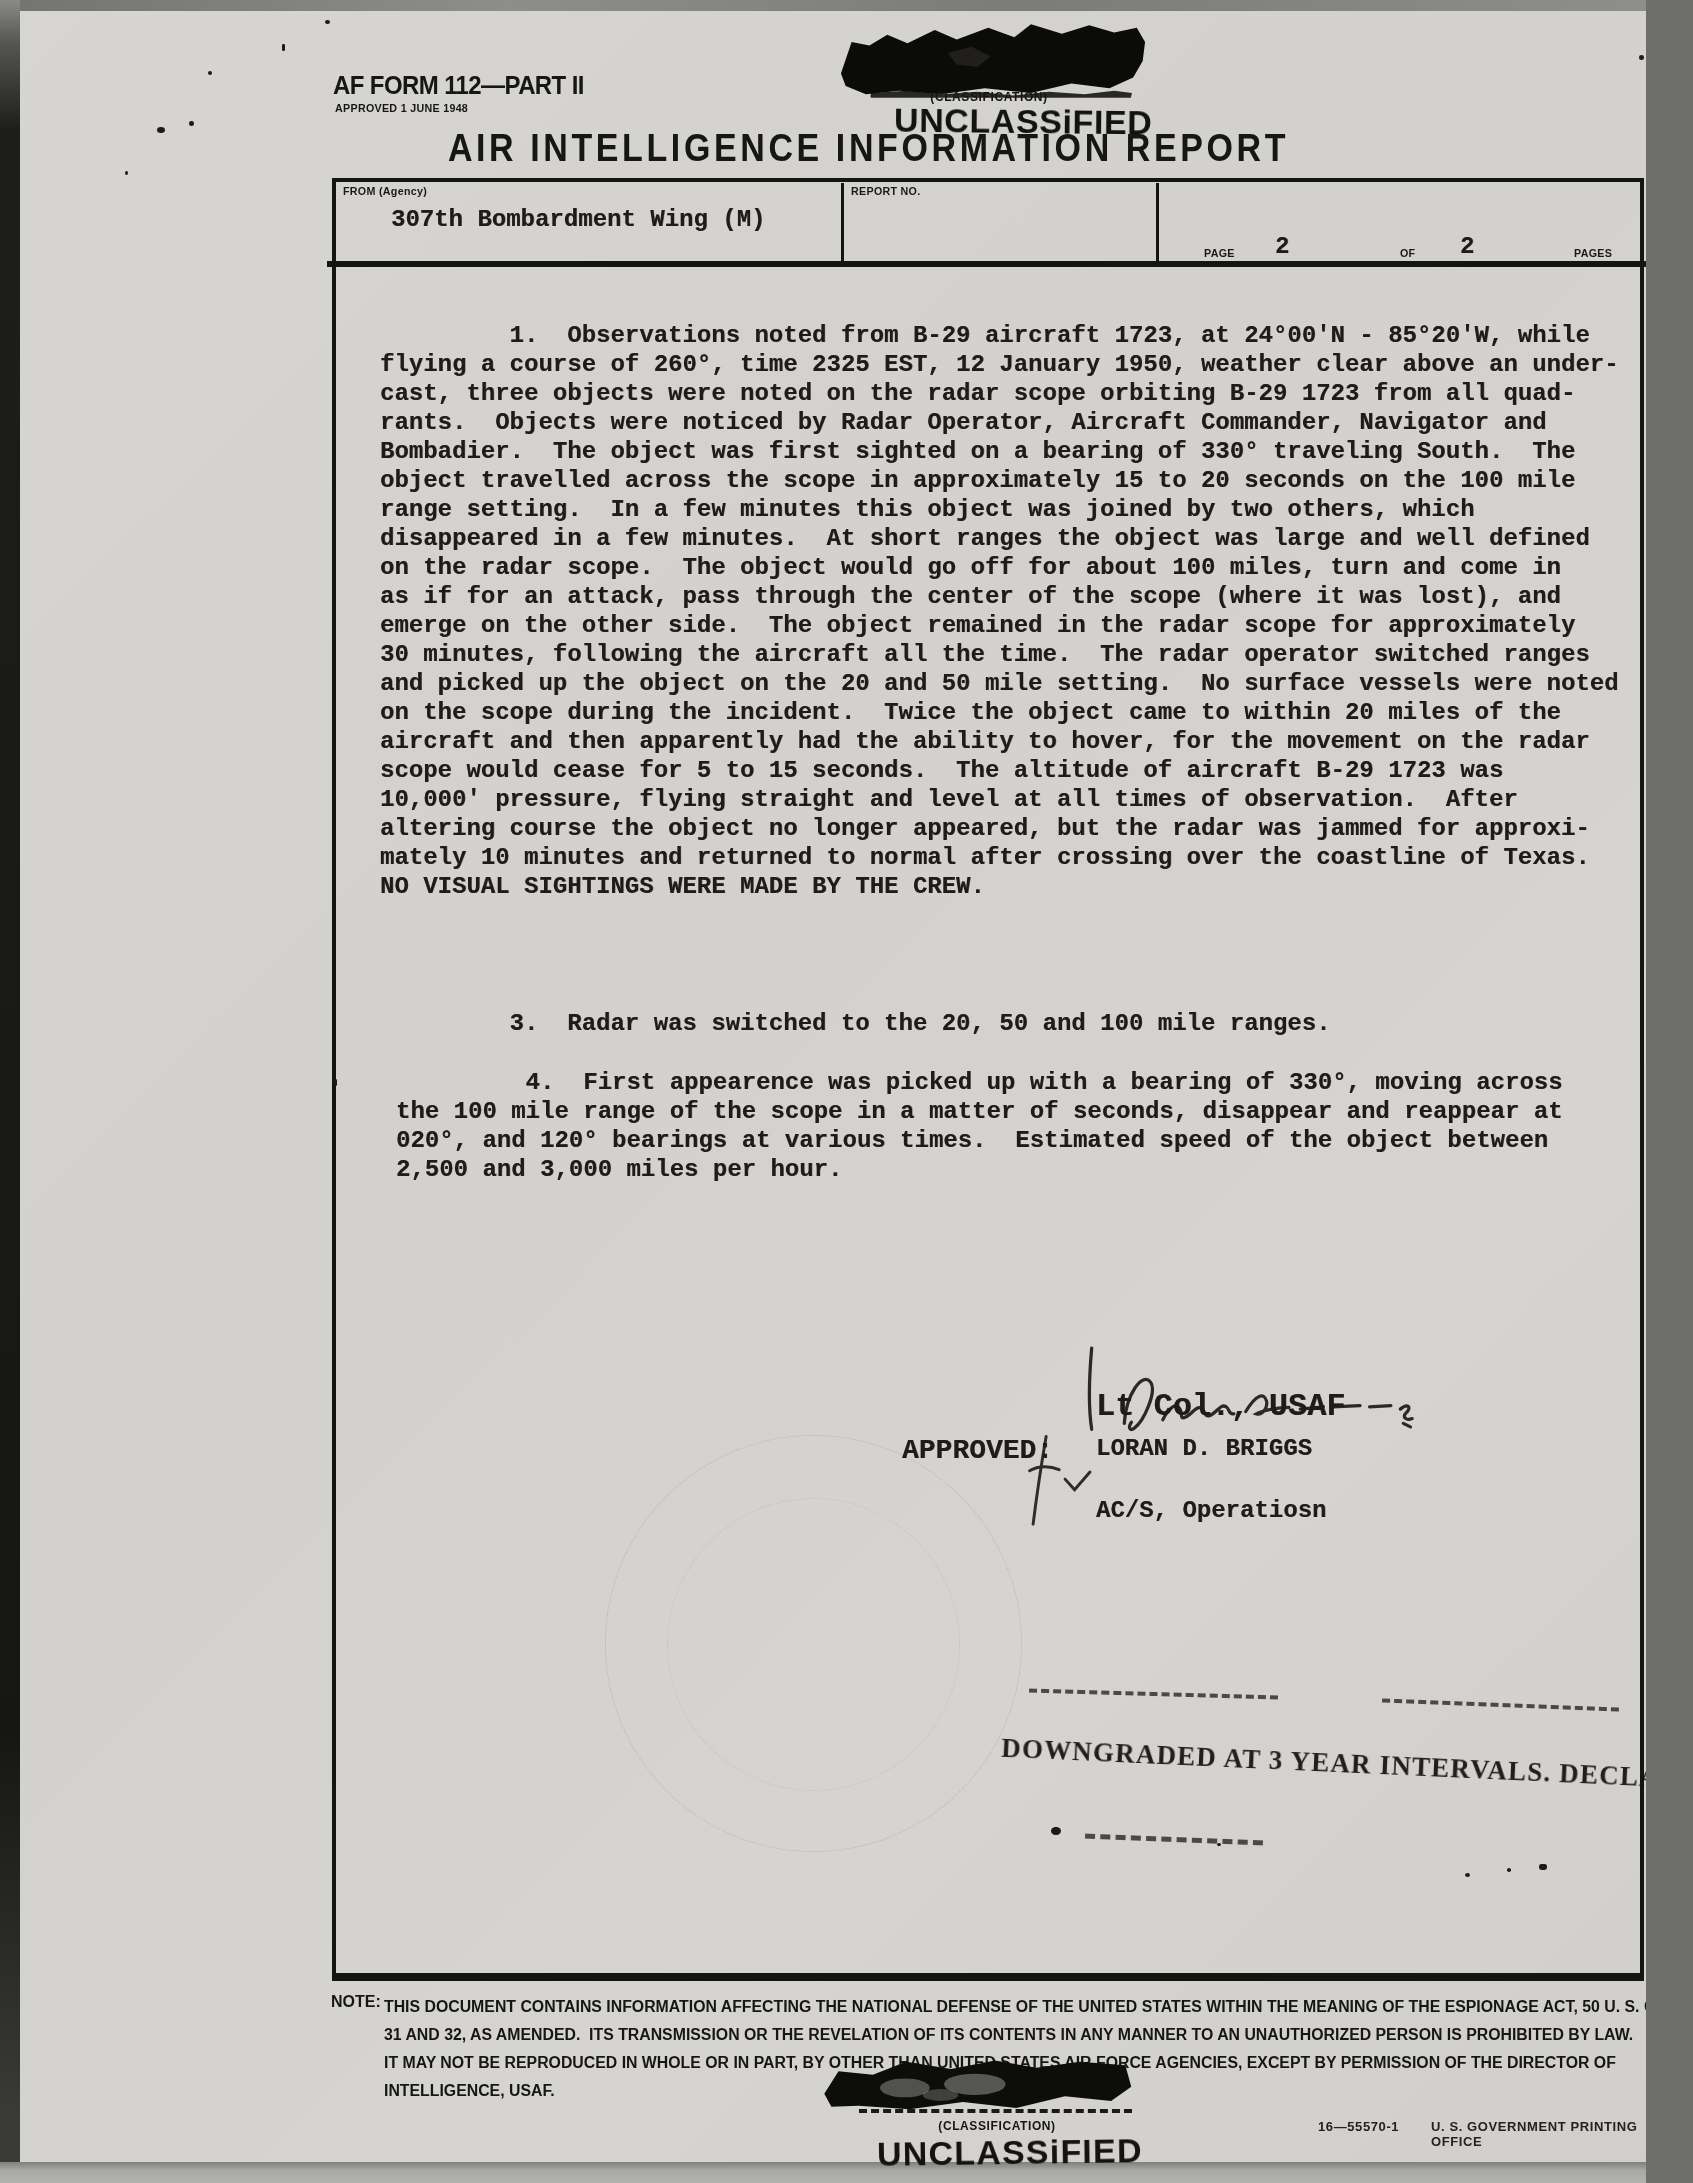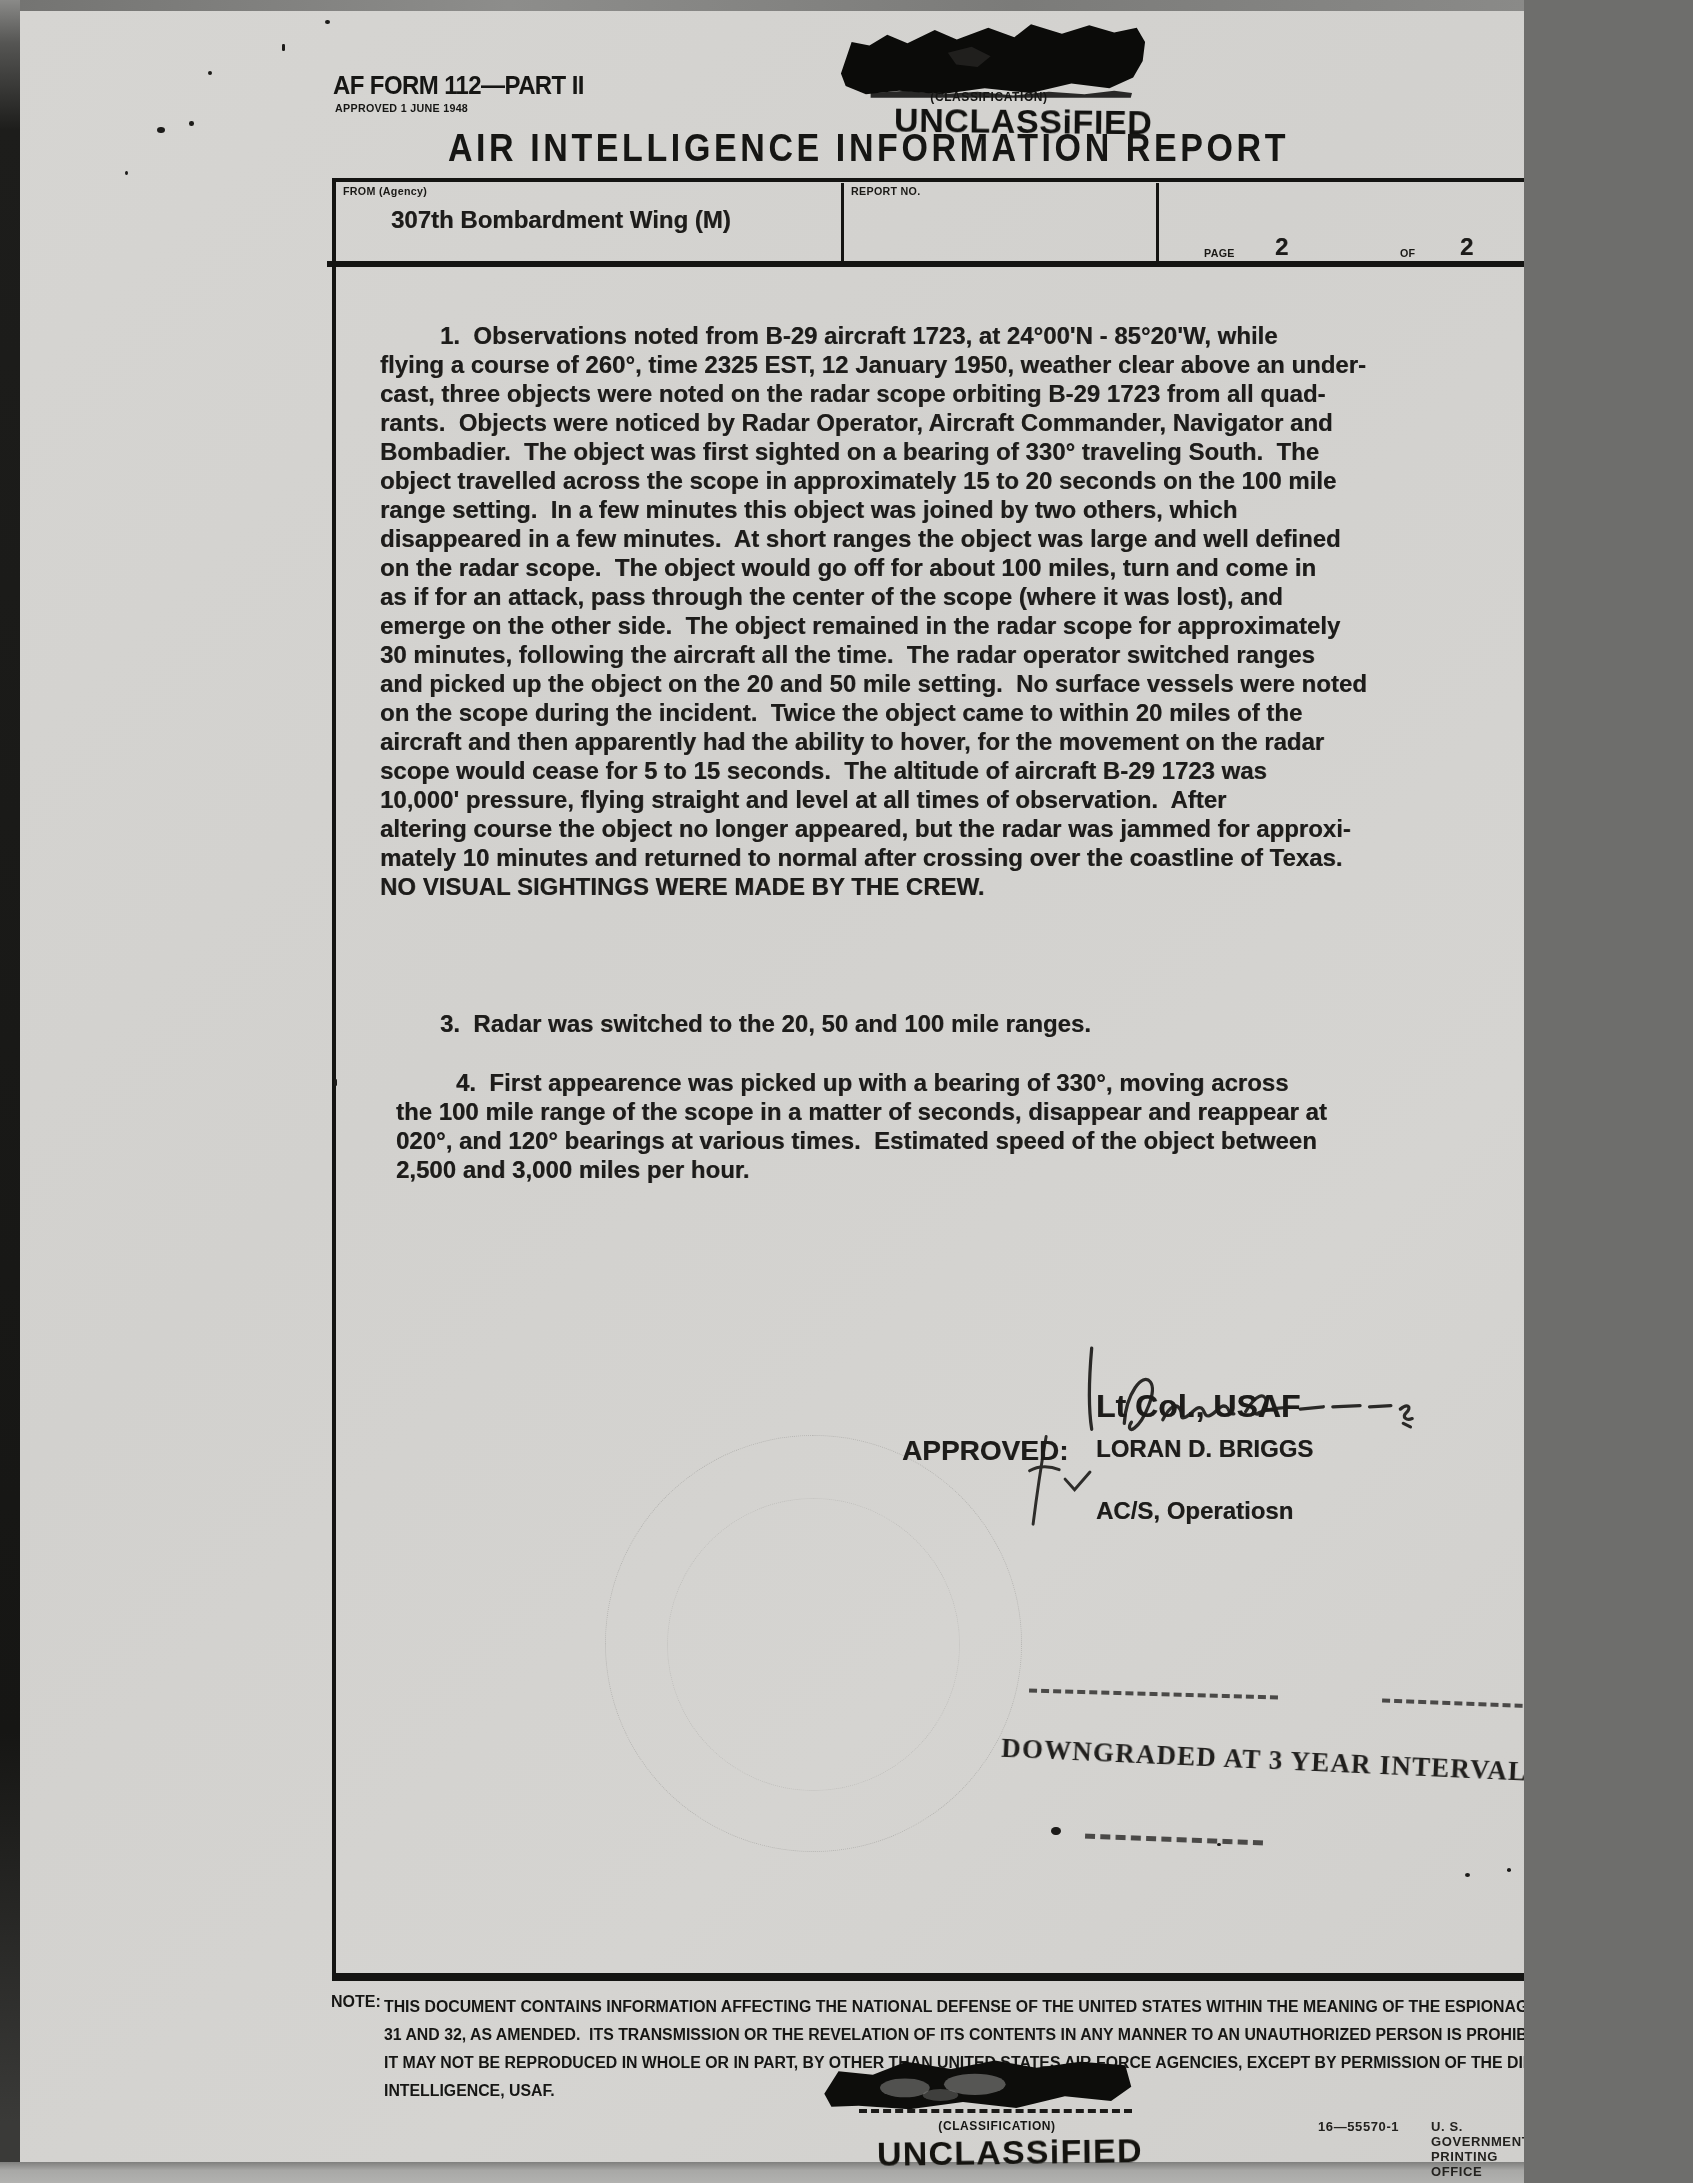--- a/index.html
+++ b/index.html
@@ -1,28 +1,28 @@
 <!DOCTYPE html>
 <html style="font-size:9.5px"><head>
 <meta charset="utf-8">
 <style>
   html,body{margin:0;padding:0;background:#6e6e6c;}
-  #page{position:relative;width:1524px;height:2183px;background:#8a8a88;overflow:hidden;
+  #page{position:relative;width:1646px;height:2183px;background:#8a8a88;overflow:hidden;
         font-family:"Liberation Sans",sans-serif;}
   
   #paper{position:absolute;left:20px;top:10.7px;right:0;bottom:21.4px;
          background:linear-gradient(135deg,#d6d5d2 0%,#d2d1ce 40%,#d5d4d1 70%,#d0cfcc 100%);}
   #edge-left{position:absolute;left:0;top:0;width:20px;height:2165px;
              background:linear-gradient(180deg,#8a8a88 0%,#555553 2%,#1d1d1b 6%,#161614 80%,#3a3a38 98%);}
   #edge-top{position:absolute;left:0;top:0;width:1694px;height:10.7px;
             background:linear-gradient(90deg,#737371,#8d8d8b 30%,#7b7b79 60%,#8f8f8d);}
   #edge-bottom{position:absolute;left:0;bottom:0;width:1694px;height:21.4px;
                background:linear-gradient(180deg,#7f7f7d,#a8a8a6 40%,#b2b2b0);}
   .abs{position:absolute;}
-  .mono{font-family:Liberation Sans, sans-serif;font-weight:bold;
+  .mono{font-family:Liberation Mono, monospace;font-weight:bold;
         color:#1d1c1a;text-shadow:0.4px 0.4px 0.4px rgba(25,24,22,0.55);}
   .gothic{font-family:"Liberation Sans",sans-serif;font-weight:bold;color:#161614;}
   .pre{white-space:pre;margin:0;}
   .body-text{font-size:24px;line-height:29px;letter-spacing:0;}
   
   #form-id{left:333px;top:71px;font-size:24px;letter-spacing:-0.6px;transform:scaleY(1.05);transform-origin:left top;}
   #form-approved{left:335px;top:102px;font-size:10.7px;letter-spacing:0.3px;}
   #redact-top{left:835px;top:16.6px;width:316px;height:82px;}
   #class-top{left:918px;top:90px;width:142px;text-align:center;font-size:12px;letter-spacing:0.6px;}
   #unclass-top{left:894px;top:102px;font-size:34px;letter-spacing:0.6px;transform:rotate(0.6deg);

